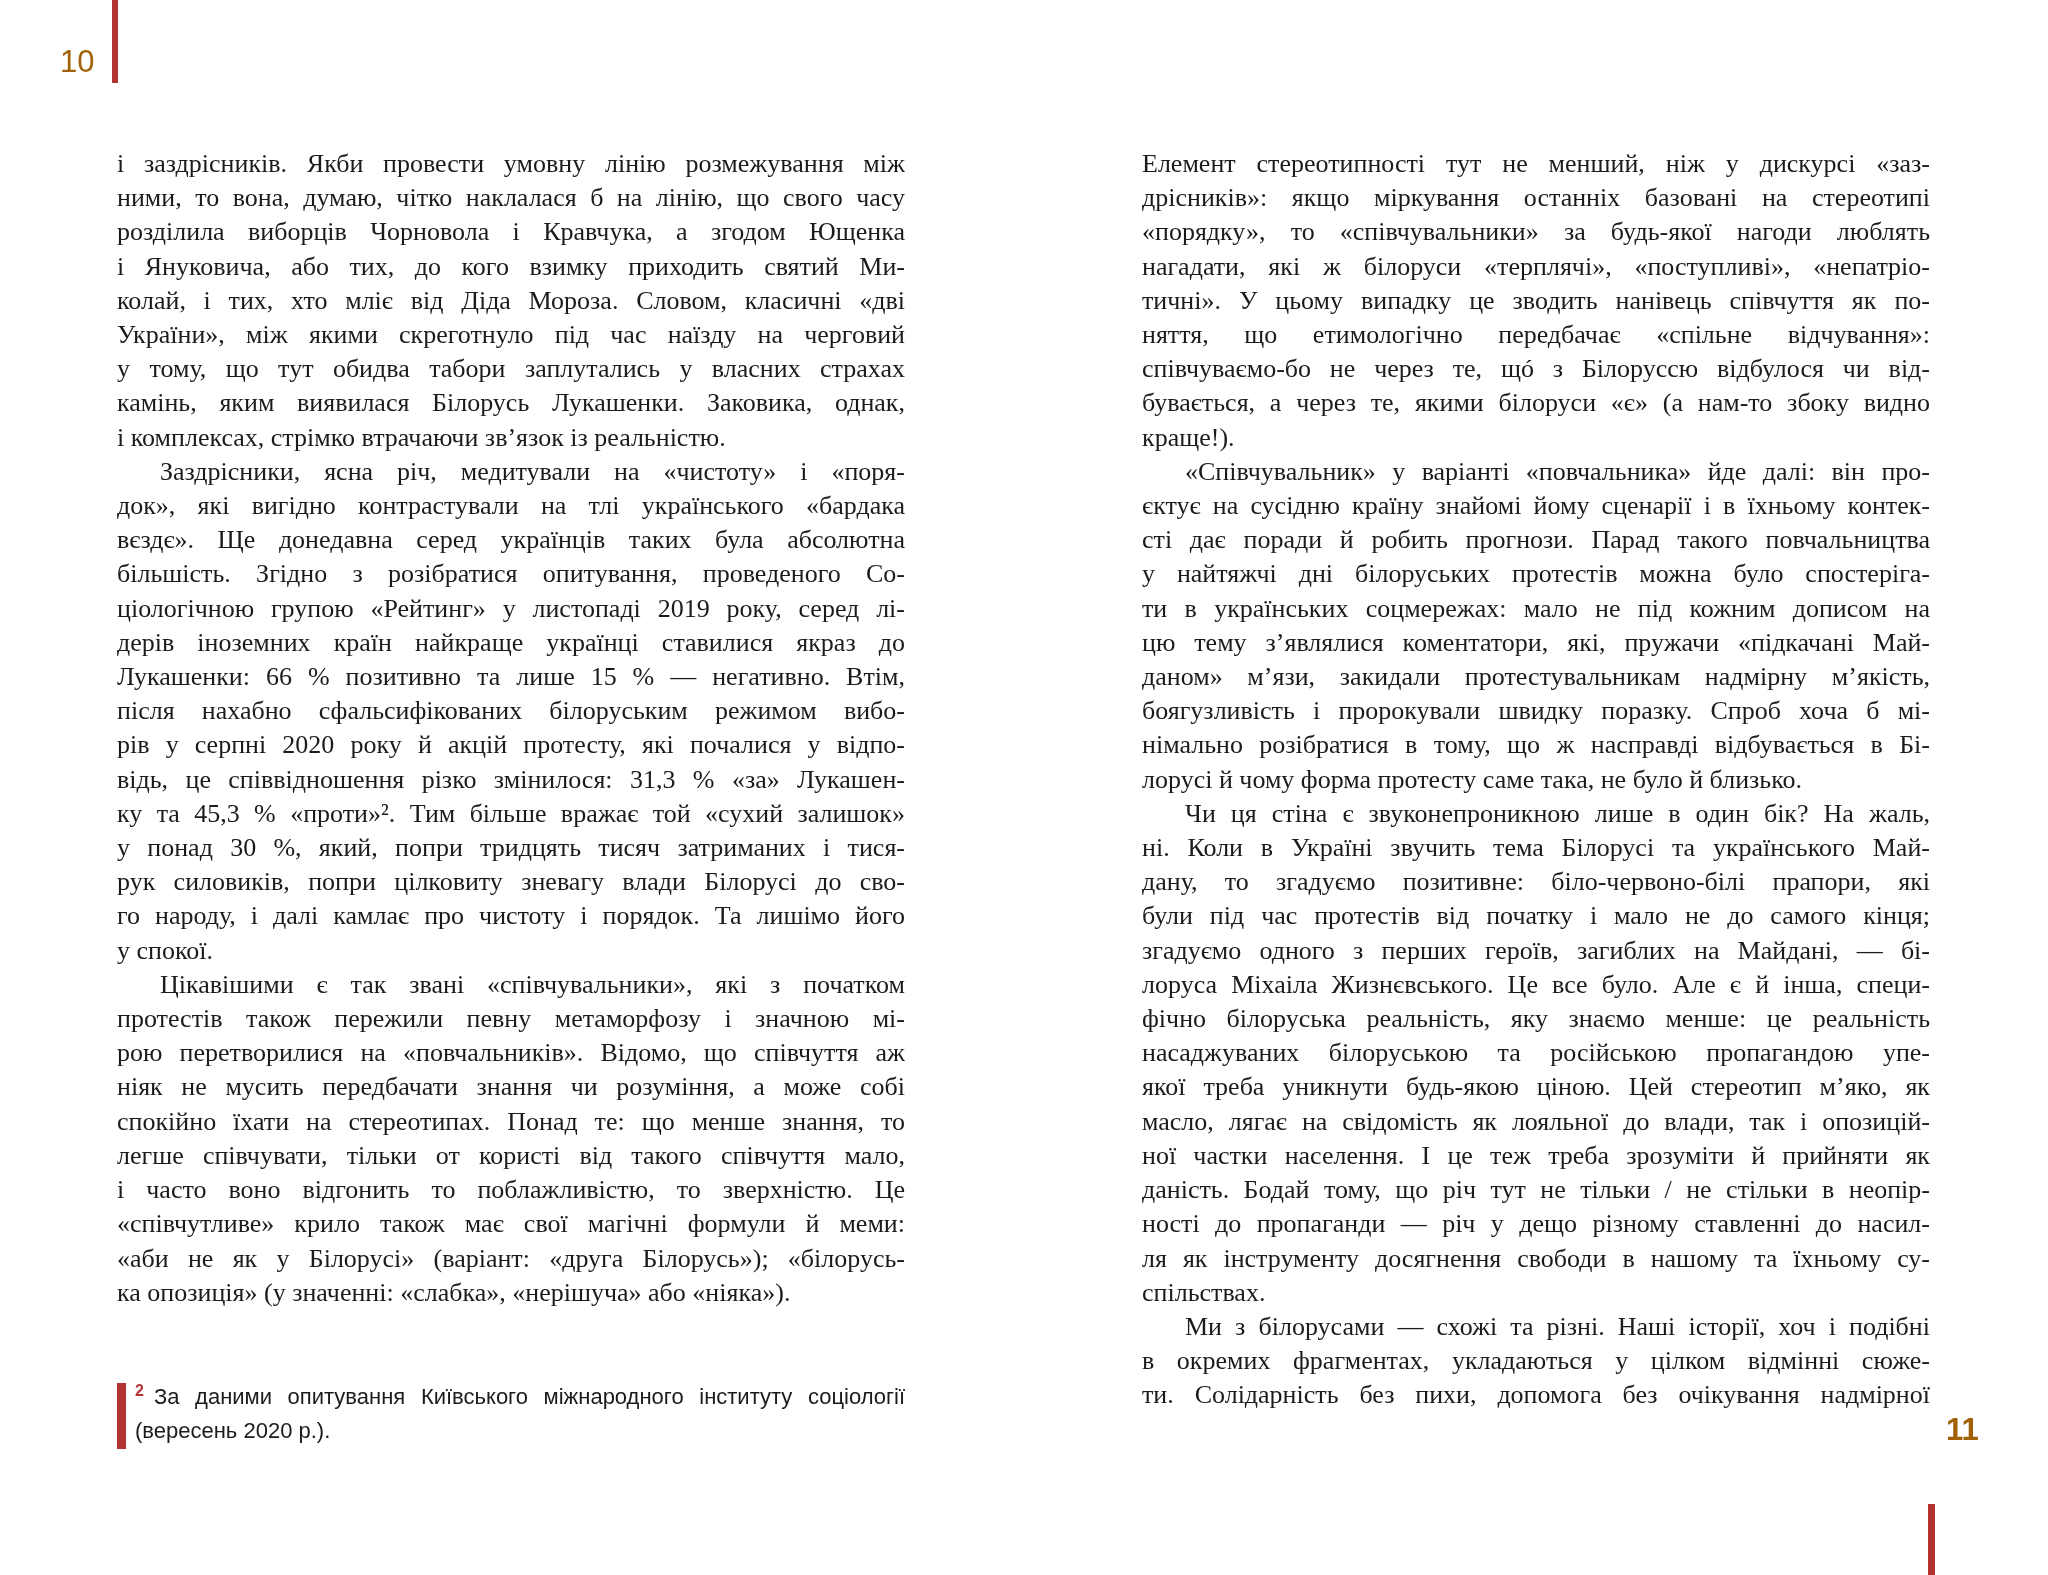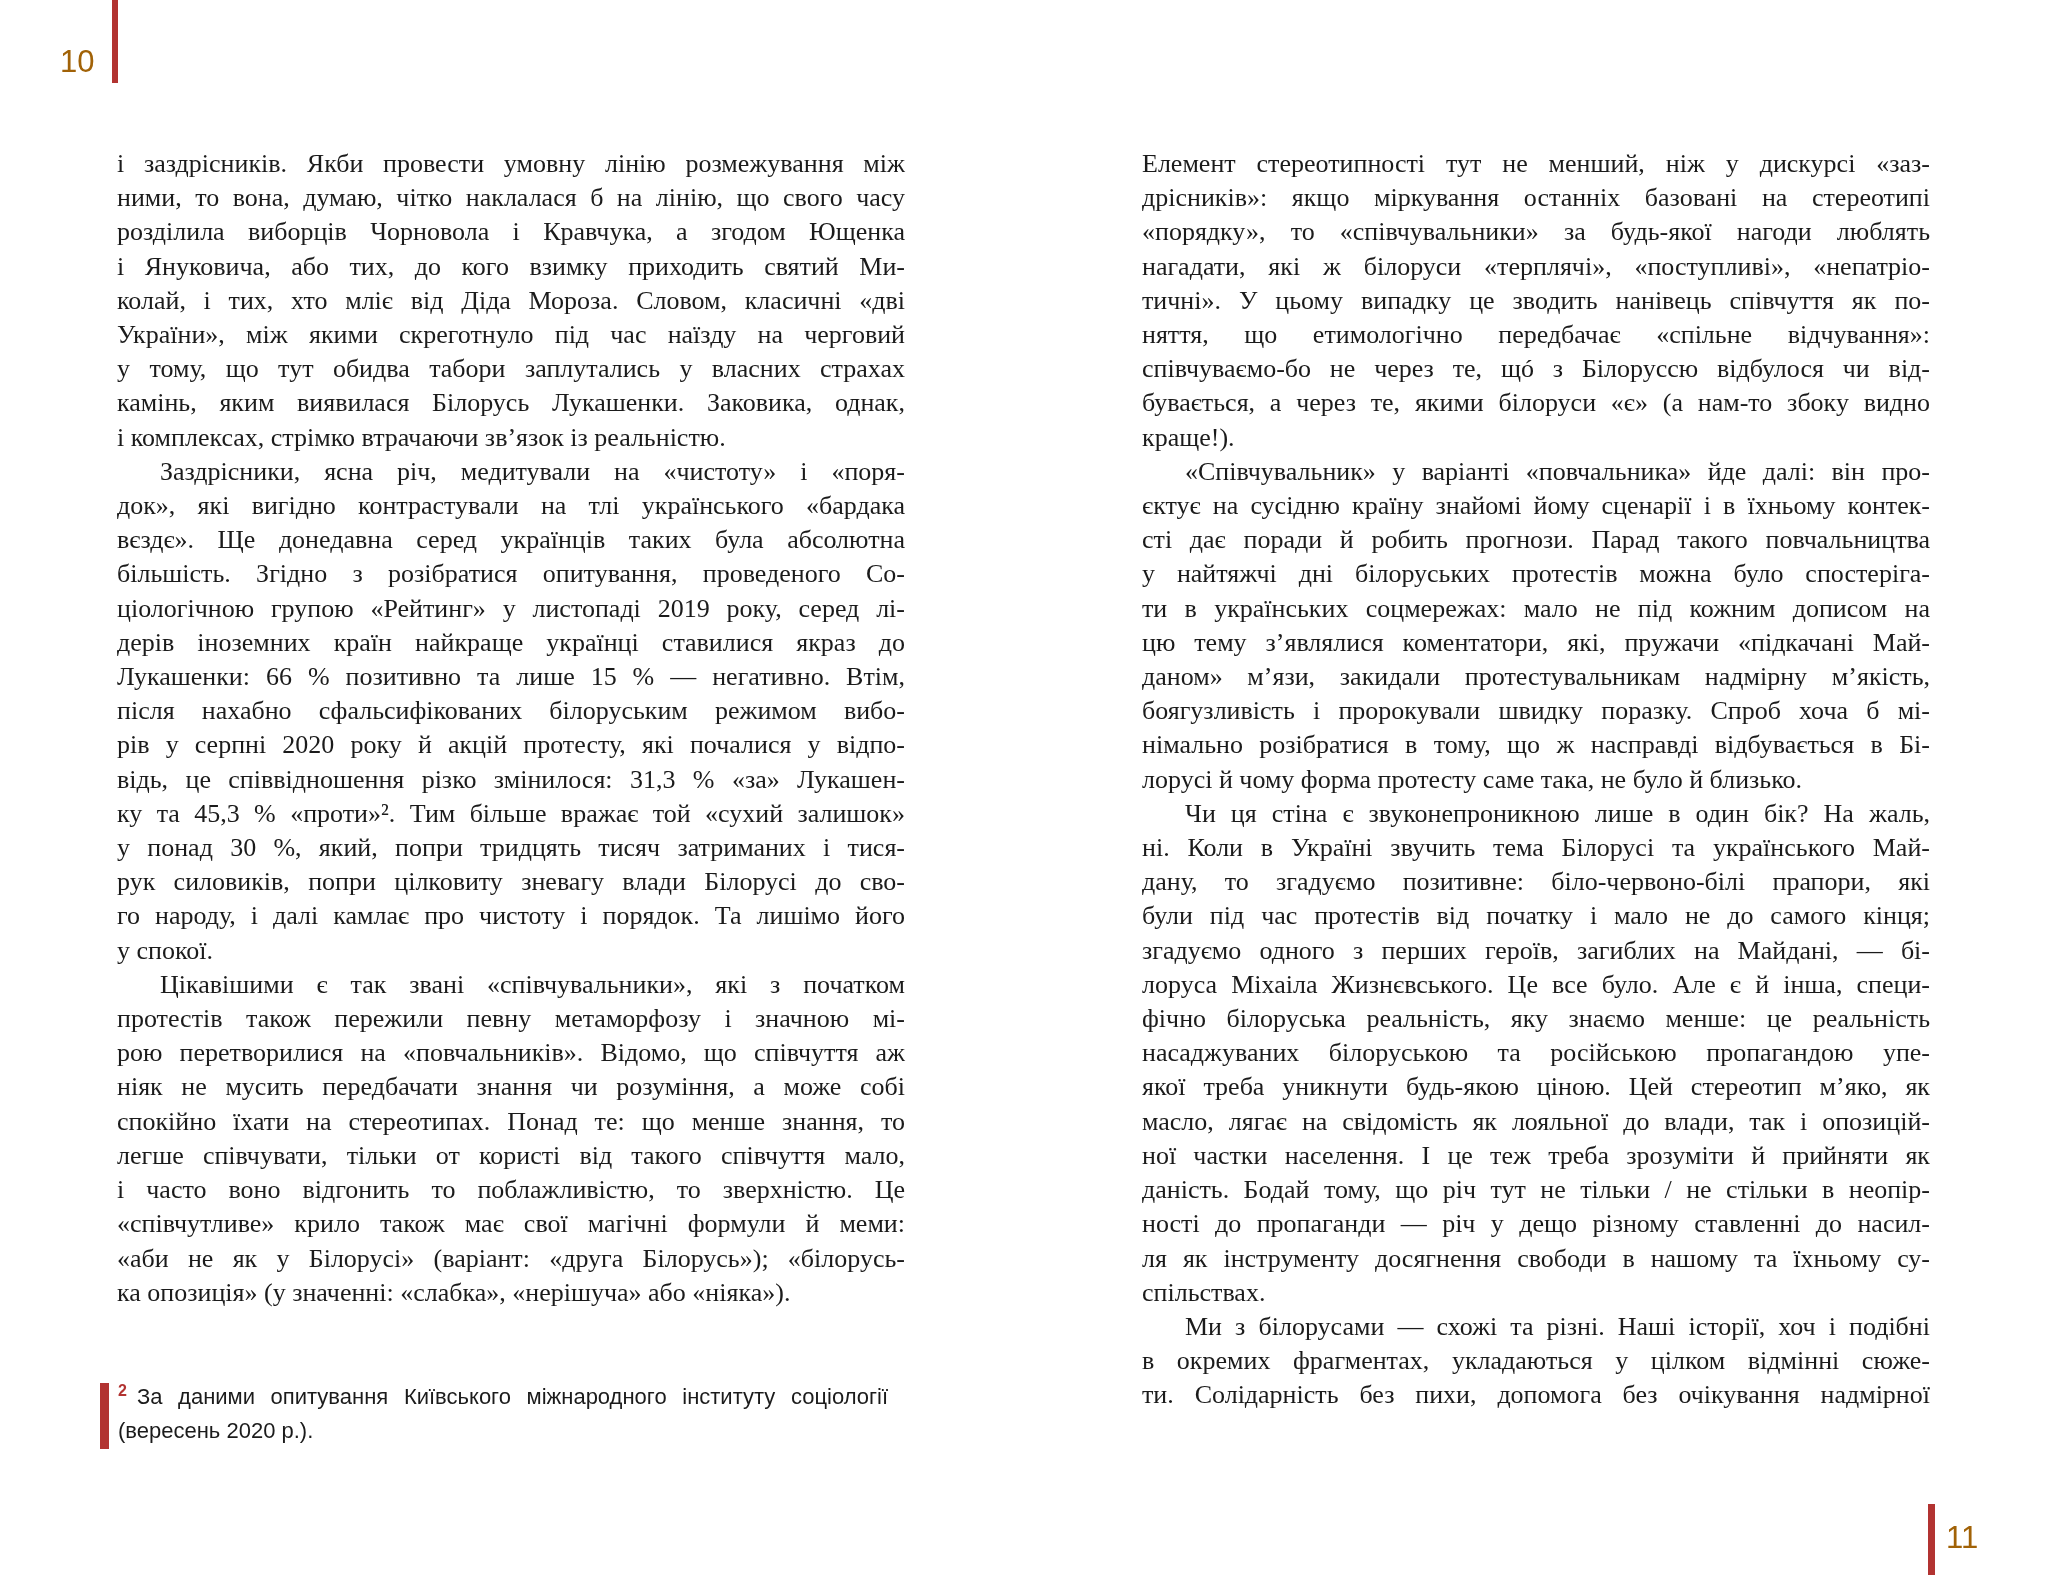--- a/index.html
+++ b/index.html
@@ -12,21 +12,21 @@
     color: #1b1b1b;
   }
   
   .pagenum {
     position: absolute;
     font-family: "Liberation Sans", "DejaVu Sans", sans-serif;
     font-size: 31px;
     color: #a16207;
   }
   .pagenum-left { left: 60px; top: 44px; }
-  .pagenum-right { left: 1946px; top: 1520px; }
+  .pagenum-right { left: 1946px; top: 1412px; font-weight: bold; }
   .red-bar { position: absolute; background: #b23331; }
   .bar-top-left { left: 112px; top: 0; width: 6px; height: 83px; }
   .bar-bottom-right { left: 1928px; top: 1504px; width: 7px; height: 71px; }
 
   
   .text-col { position: absolute; top: 147px; width: 788px; }
   .text-col-left { left: 117px; }
   .text-col-right { left: 1142px; }
   .line {
     font-size: 26px;
@@ -35,21 +35,21 @@
     text-align: justify;
     text-align-last: justify;
     color: #1b1b1b;
   }
   .line.para-end { text-align-last: left; }
   .line.indented { text-indent: 43px; }
 
   
   .footnote {
     position: absolute;
-    left: 100px; top: 1380px;
+    left: 117px; top: 1380px;
     width: 788px;
     font-family: "Liberation Sans", "DejaVu Sans", sans-serif;
     font-size: 22px;
     line-height: 34px;
     color: #1b1b1b;
   }
   .footnote .fn-bar {
     position: absolute;
     left: 0; top: 3px;
     width: 9px; height: 66px;

